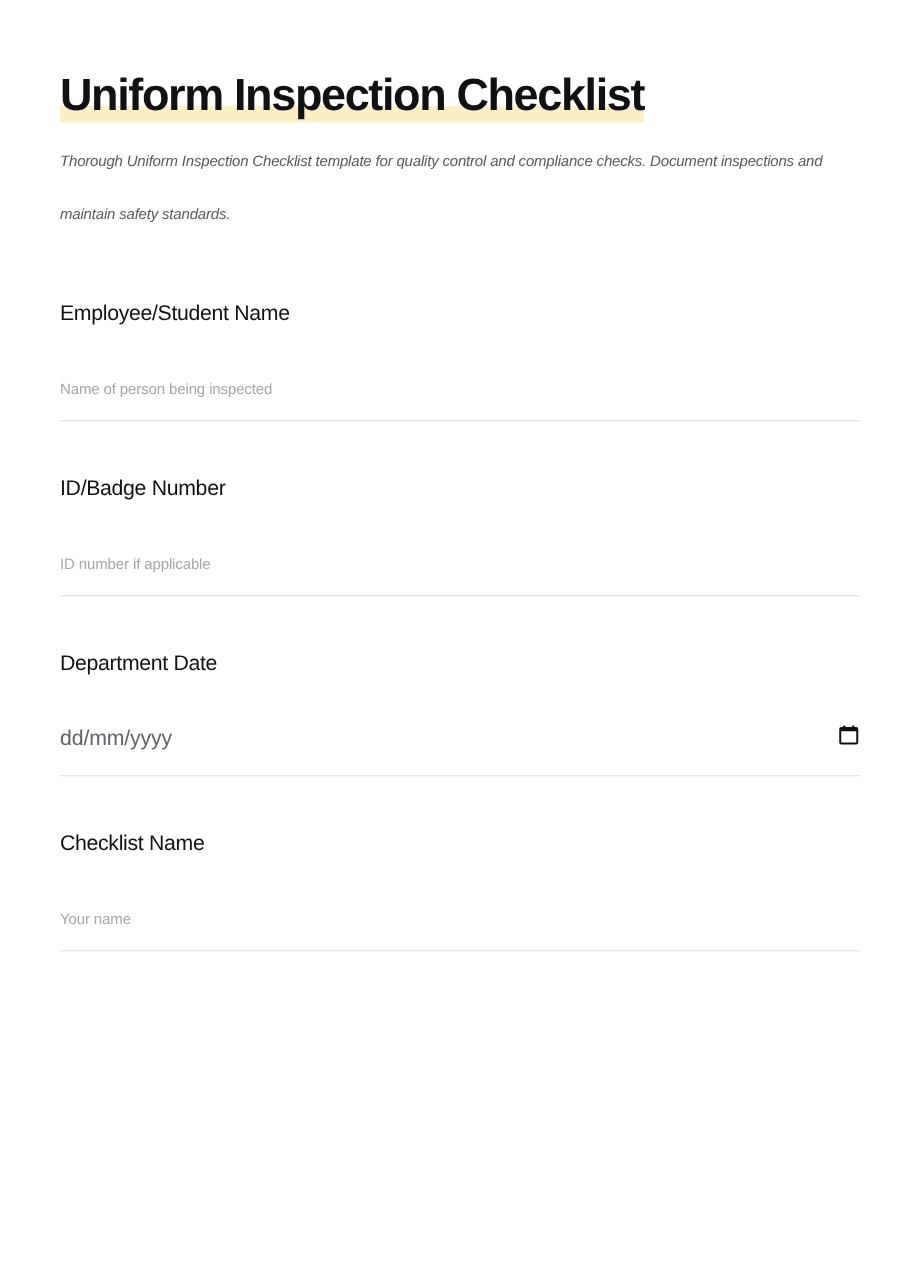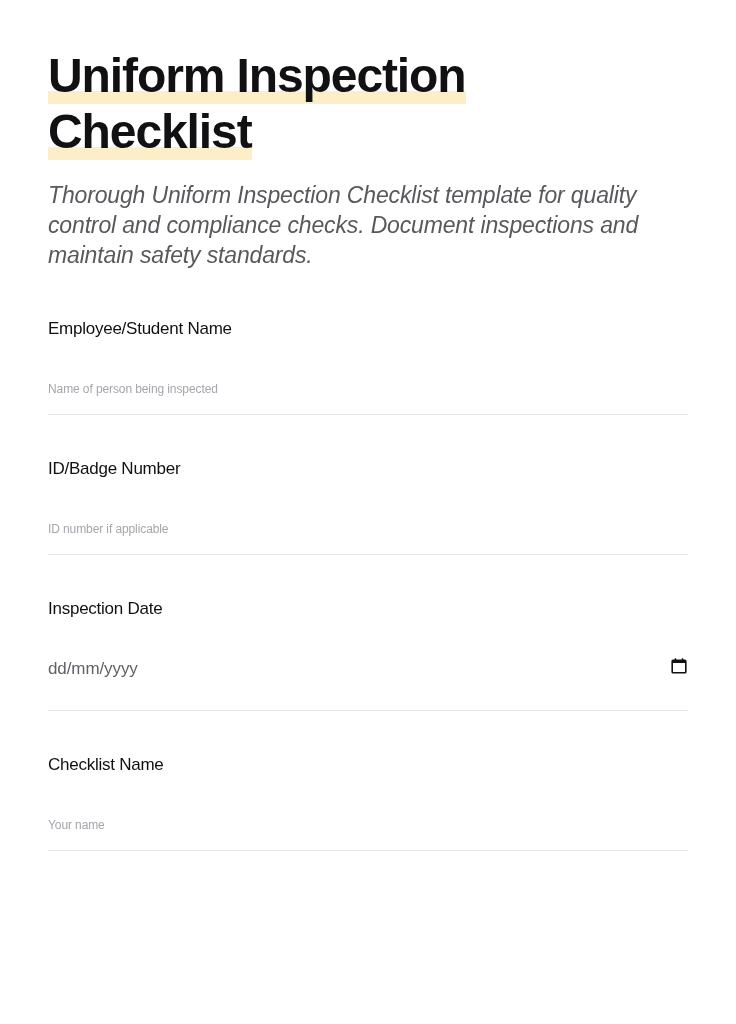--- a/index.html
+++ b/index.html
@@ -22,42 +22,42 @@
     background: #ffffff;
     box-sizing: border-box;
     padding: 0 48px;
   }
 
   
   .form-title {
     margin: 0;
     padding-top: 48px;
     font-family: "Liberation Sans", sans-serif;
-    font-size: 48px;
+    font-size: 36px;
     line-height: 56px;
     font-weight: 700;
     letter-spacing: -1.1px;
     color: #111114;
     max-width: 600px;
   }
   .form-title .hl {
     background-image: linear-gradient(to top, #fcefc7 0px, #fcefc7 13px, rgba(0,0,0,0) 13px);
     background-repeat: no-repeat;
     padding-bottom: 2px;
     box-decoration-break: clone;
     -webkit-box-decoration-break: clone;
   }
 
   
   .form-subtitle {
-    margin: 20px 0 0 0;
+    margin: 4px 0 0 0;
     font-family: "Liberation Sans", sans-serif;
     font-style: italic;
-    font-size: 23px;
-    line-height: 30px;
+    font-size: 12px;
+    line-height: 42px;
     color: #58595c;
     max-width: 634px;
     letter-spacing: -0.15px;
   }
 
   
   .fields {
     margin-top: 48px;
   }
   .field-group {
@@ -98,21 +98,21 @@
   }
   .date-wrap {
     position: relative;
   }
   .date-wrap .date-display {
     font-family: "Liberation Sans", sans-serif;
     font-size: 17px;
     line-height: 22px;
     color: #5f6368;
     letter-spacing: -0.1px;
-    padding-bottom: 30px;
+    padding-bottom: 18px;
     border-bottom: 1px solid #e4e4e6;
     display: block;
   }
   .calendar-icon {
     position: absolute;
     right: 0;
     top: -1px;
     width: 18px;
     height: 18px;
     cursor: pointer;
@@ -134,21 +134,21 @@
       <input class="field-input" type="text" placeholder="Name of person being inspected" style="">
     </div>
 
     <div class="field-group">
       <label class="field-label">ID/Badge Number</label>
       <input class="field-input" type="text" placeholder="ID number if applicable" style="">
     </div>
 
 
     <div class="field-group">
-      <label class="field-label">Inspection Date</label>
+      <label class="field-label">Department Date</label>
       <div class="date-wrap">
         <span class="date-display">dd/mm/yyyy</span>
         <span class="calendar-icon">
           <svg width="18" height="18" viewBox="0 0 18 18" xmlns="http://www.w3.org/2000/svg">
             <rect x="2.2" y="3.4" width="13.6" height="12.4" rx="0.8" fill="none" stroke="#111114" stroke-width="1.6"></rect>
             <rect x="2.2" y="3.4" width="13.6" height="2.6" fill="#111114"></rect>
             <rect x="4.6" y="1.3" width="1.7" height="3.2" rx="0.6" fill="#111114"></rect>
             <rect x="11.7" y="1.3" width="1.7" height="3.2" rx="0.6" fill="#111114"></rect>
           </svg>
         </span>

